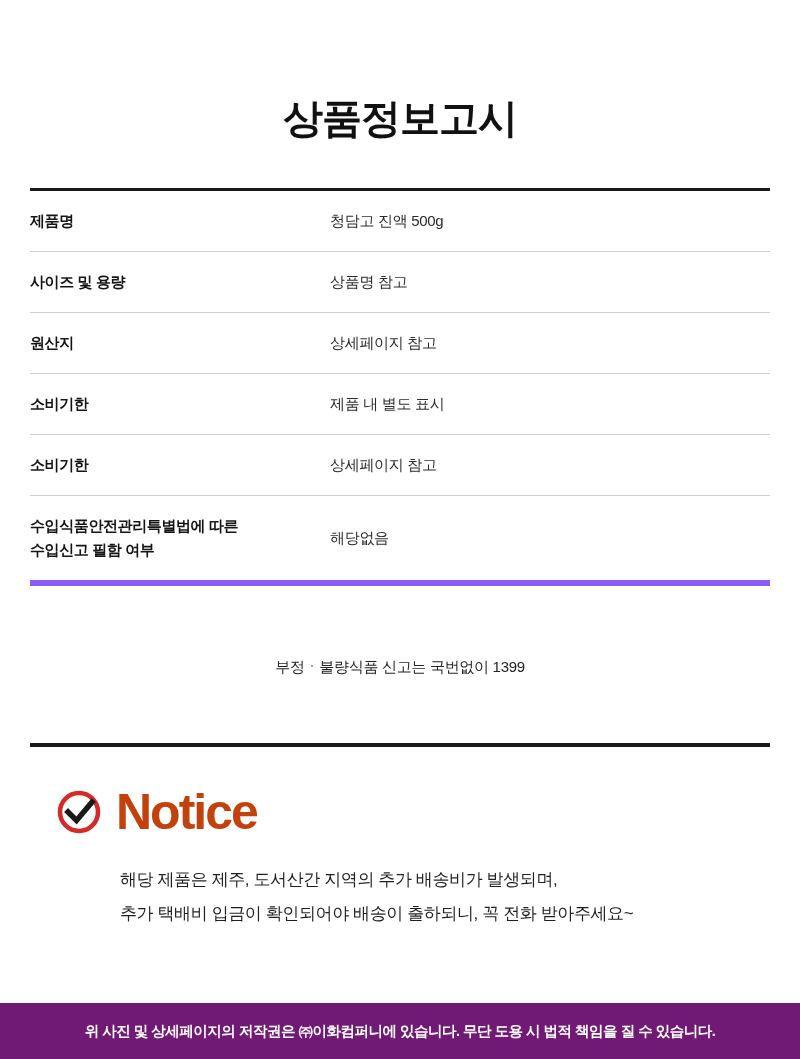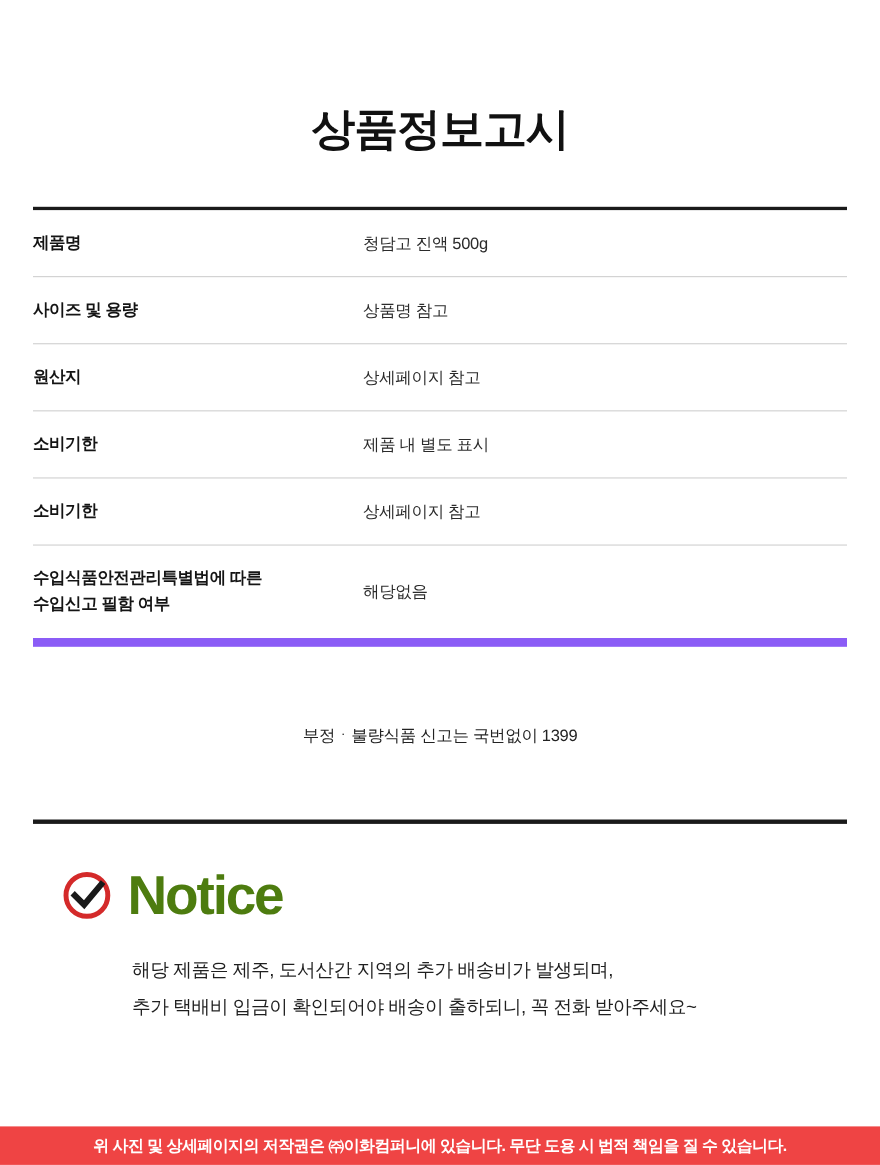--- a/index.html
+++ b/index.html
@@ -30,21 +30,21 @@
     color: #111111;
     padding-top: 94px;
     padding-bottom: 0;
     line-height: 1.2;
   }
 
   
   .info-table-wrap {
     margin: 46px 30px 0 30px;
     border-top: 3px solid #1a1a1a;
-    border-bottom: 8px solid #8b5cf6;
+    border-bottom: 6px solid #8b5cf6;
   }
   table.info-table {
     width: 100%;
     border-collapse: collapse;
   }
   table.info-table tr {
     border-bottom: 1px solid #cfcfcf;
   }
   table.info-table tr:last-child {
     border-bottom: none;
@@ -94,40 +94,40 @@
   .check-icon {
     width: 46px;
     height: 46px;
     margin-right: 14px;
     flex: 0 0 auto;
   }
   .notice-title {
     font-size: 50px;
     font-weight: bold;
     letter-spacing: -2px;
-    color: #4d7c0f;
+    color: #c2410c;
     line-height: 1;
   }
   .notice-body {
     margin: 26px 0 0 120px;
     font-size: 17px;
     line-height: 2.0;
     color: #1f1f1f;
     letter-spacing: -0.4px;
   }
   .notice-body div { white-space: nowrap; }
 
   
   .footer-bar {
     position: absolute;
     left: 0;
     right: 0;
     bottom: 0;
-    height: 35px;
-    background: #ef4444;
+    height: 56px;
+    background: #701a75;
     display: flex;
     align-items: center;
     justify-content: center;
   }
   .footer-text {
     color: #ffffff;
     font-size: 14.5px;
     font-weight: bold;
     letter-spacing: -0.5px;
     text-align: center;

